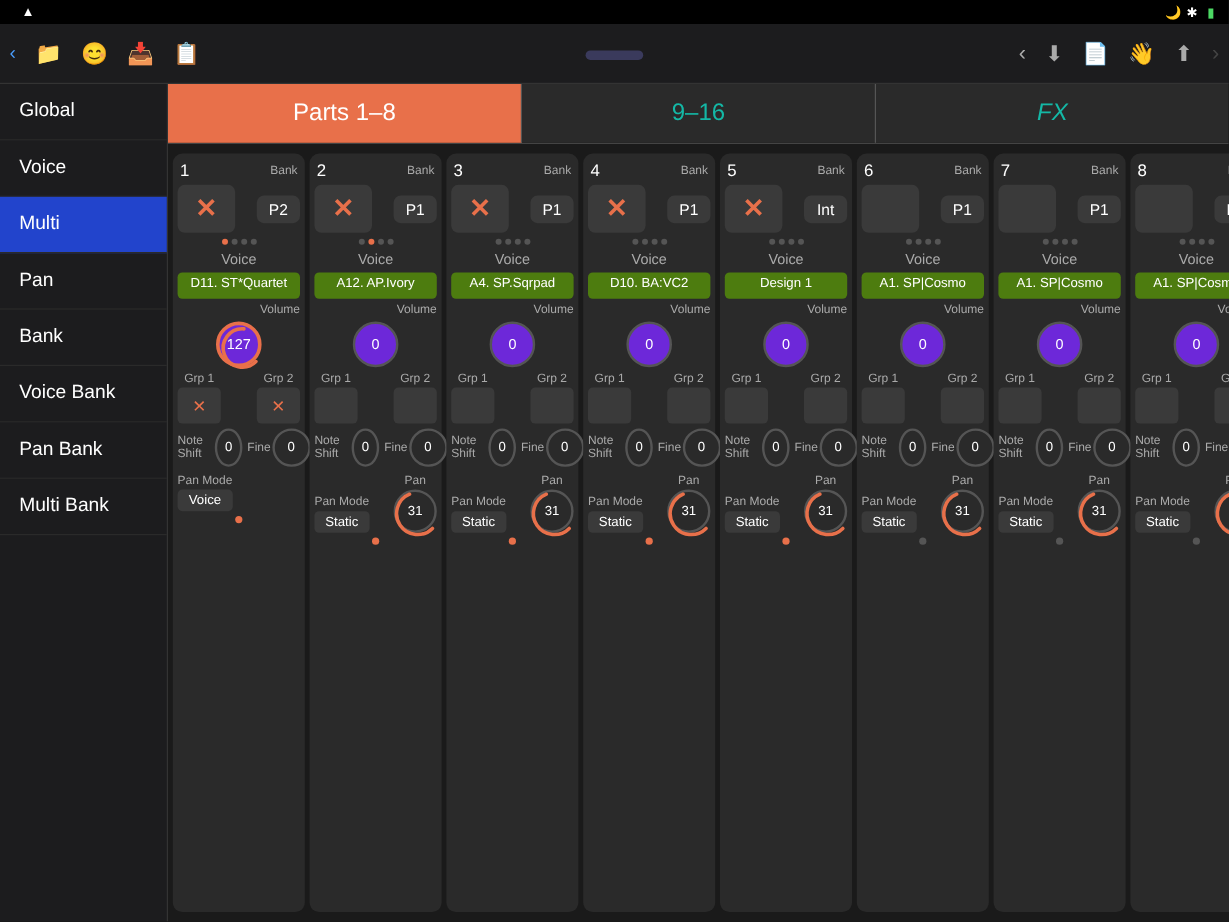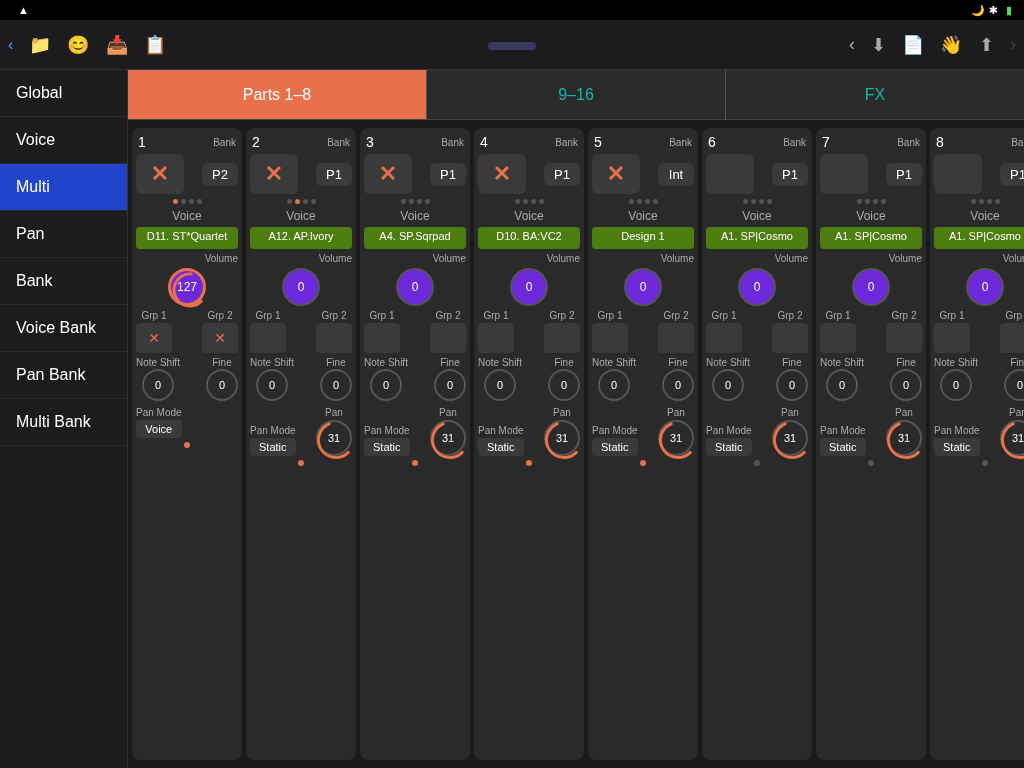--- a/index.html
+++ b/index.html
@@ -91,21 +91,21 @@
     .nav-right-icon.disabled { color: #444; }
 
     
     .main-layout {
       display: flex;
       height: calc(768px - 70px);
     }
 
     
     .sidebar {
-      width: 128px;
+      width: 140px;
       background: #1c1c1e;
       border-right: 1px solid #333;
       flex-shrink: 0;
     }
     .sidebar-item {
       padding: 14px 16px;
       font-size: 16px;
       color: #fff;
       cursor: pointer;
       border-bottom: 1px solid #2a2a2a;
@@ -127,33 +127,33 @@
     .tabs-row {
       display: flex;
       height: 50px;
       border-bottom: 1px solid #444;
     }
     .tab {
       flex: 1;
       display: flex;
       align-items: center;
       justify-content: center;
-      font-size: 16px;
+      font-size: 20px;
       cursor: pointer;
       border-right: 1px solid #555;
     }
     .tab.active {
       background: #e8704a;
       color: #fff;
     }
     .tab:not(.active) {
       background: #2a2a2a;
       color: #14b8a6;
     }
-    .tab:last-child { border-right: none; }
+    .tab:last-child { border-right: none; font-style: italic; }
 
     
     .parts-grid {
       display: flex;
       flex: 1;
       overflow-x: auto;
       padding: 8px 4px;
       gap: 4px;
       background: #1a1a1a;
     }
@@ -291,21 +291,21 @@
     }
 
     
     .shift-row {
       display: flex;
       justify-content: space-between;
       gap: 4px;
     }
     .knob-pair {
       display: flex;
-      flex-direction: column;
+      flex-direction: row;
       align-items: center;
       gap: 1px;
     }
     .knob-small {
       width: 32px;
       height: 32px;
       border-radius: 50%;
       border: 2px solid #555;
       background: #2a2a2a;
       display: flex;

